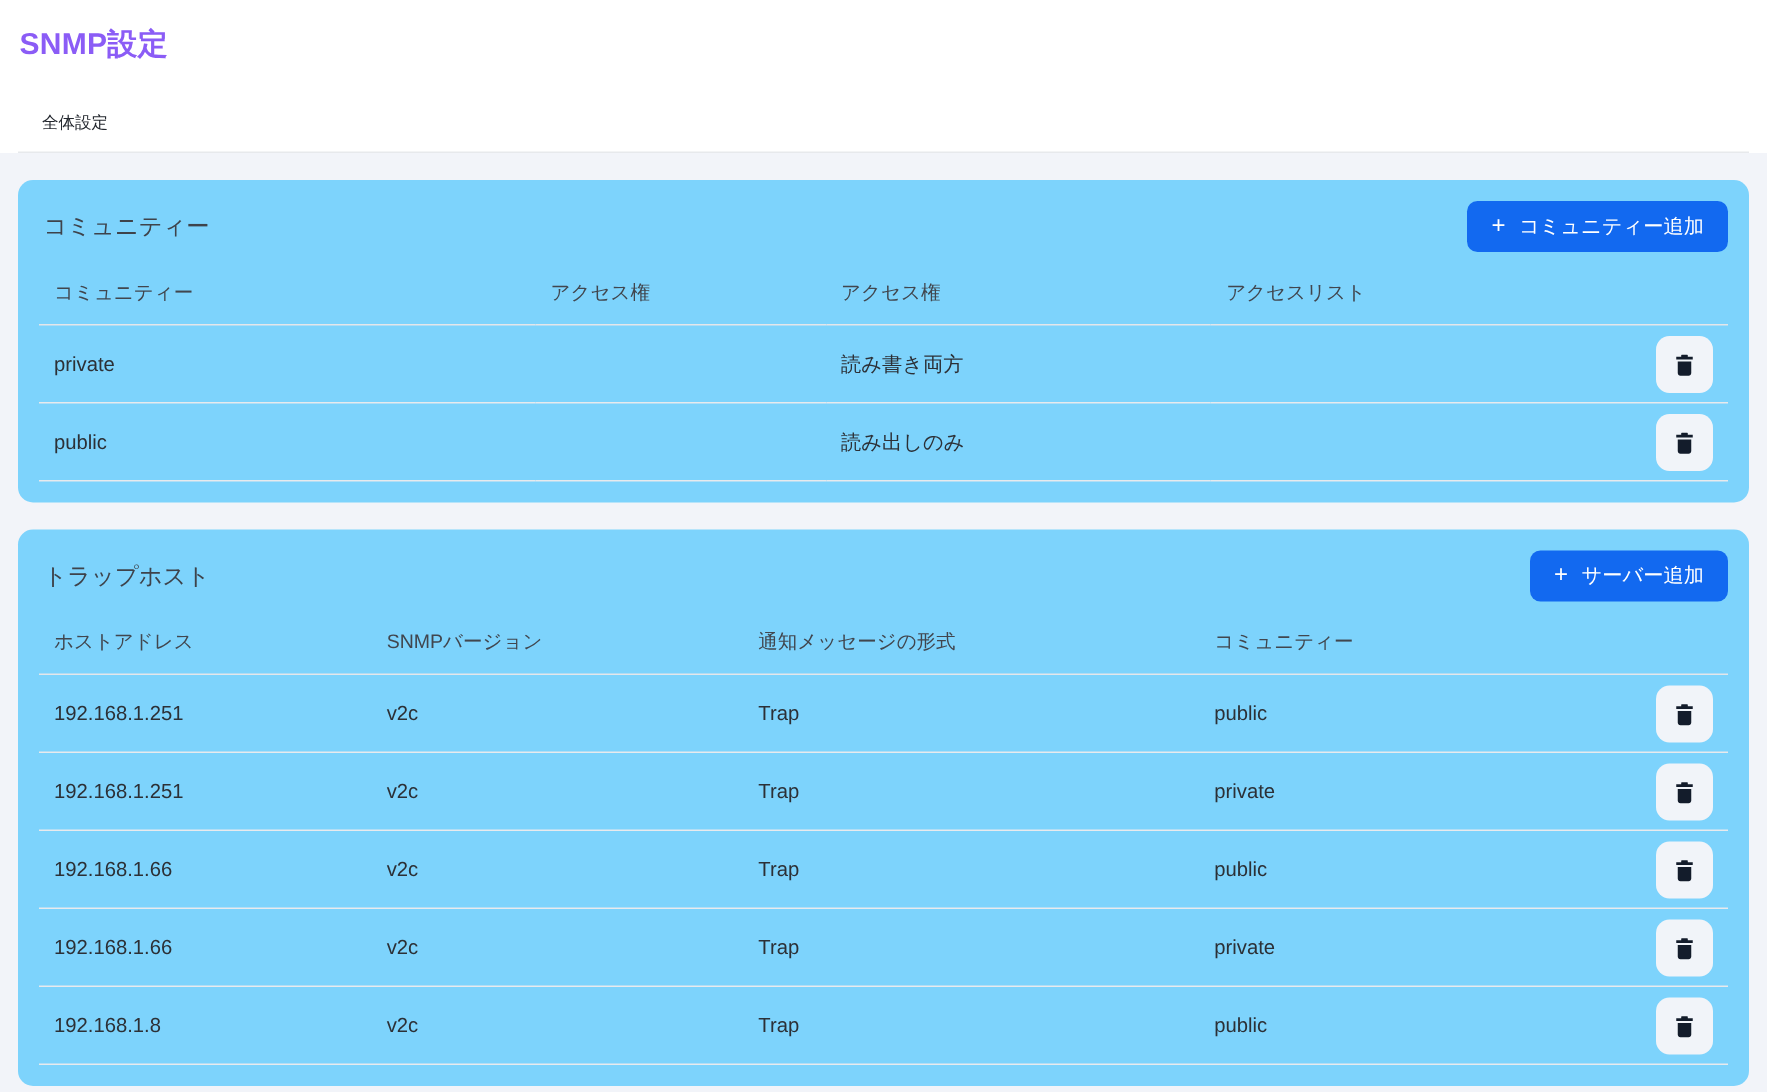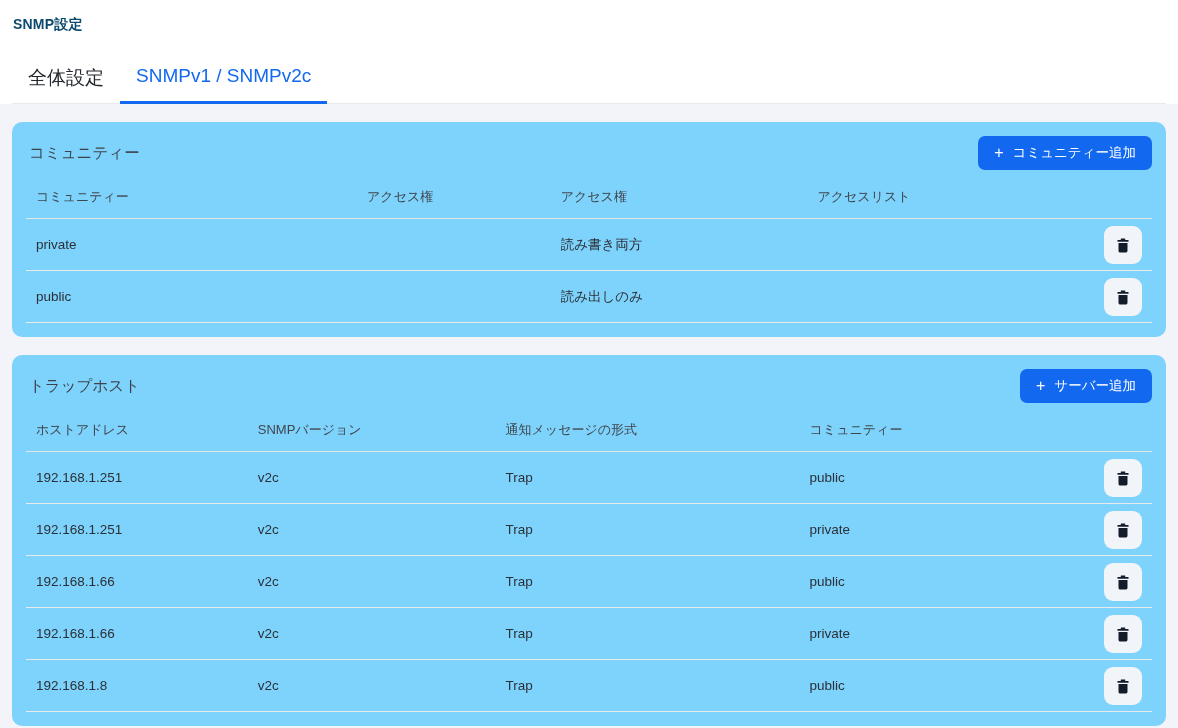--- a/index.html
+++ b/index.html
@@ -5,26 +5,26 @@
   * { box-sizing: border-box; }
   html, body { margin: 0; padding: 0; }
   body {
     width: 1178px; height: 728px; overflow: hidden;
     background: #f2f4f9;
     font-family: "Liberation Sans", sans-serif;
     -webkit-font-smoothing: antialiased;
   }
   .topbar { background: #ffffff; padding-top: 16px; }
   .page-title {
-    margin: 0 0 0 13px; font-size: 14px; font-weight: 700;
-    color: #0c4a6e; letter-spacing: .2px;
+    margin: 0 0 0 13px; font-size: 20px; font-weight: 700;
+    color: #8b5cf6; letter-spacing: .2px;
   }
   .tabs { display: flex; margin: 20px 12px 0; border-bottom: 1px solid #e7e9ec; }
   .tab {
-    padding: 11px 16px 12px; font-size: 19px; font-weight: 500;
+    padding: 11px 16px 12px; font-size: 11px; font-weight: 500;
     color: #23272e; cursor: pointer; position: relative; white-space: nowrap;
   }
   .tab.active { color: #1269f0; }
   .tab.active::after {
     content: ""; position: absolute; left: 0; right: 0; bottom: -1px;
     height: 3px; background: #1269f0;
   }
   .card {
     background: #7dd3fc; border-radius: 10px;
     margin: 18px 12px 0; padding: 14px 14px 14px;
@@ -54,21 +54,20 @@
     justify-content: center; cursor: pointer; vertical-align: middle;
   }
 </style>
 </head>
 <body>
 
 <header class="topbar">
   <h1 class="page-title">SNMP設定</h1>
   <nav class="tabs">
     <div class="tab">全体設定</div>
-    <div class="tab active">SNMPv1 / SNMPv2c</div>
   </nav>
 </header>
 
 <section class="card">
   <div class="card-head">
     <div class="card-title">コミュニティー</div>
     <button class="add-btn">
       <span class="plus">+</span>
       <span>コミュニティー追加</span>
     </button>

